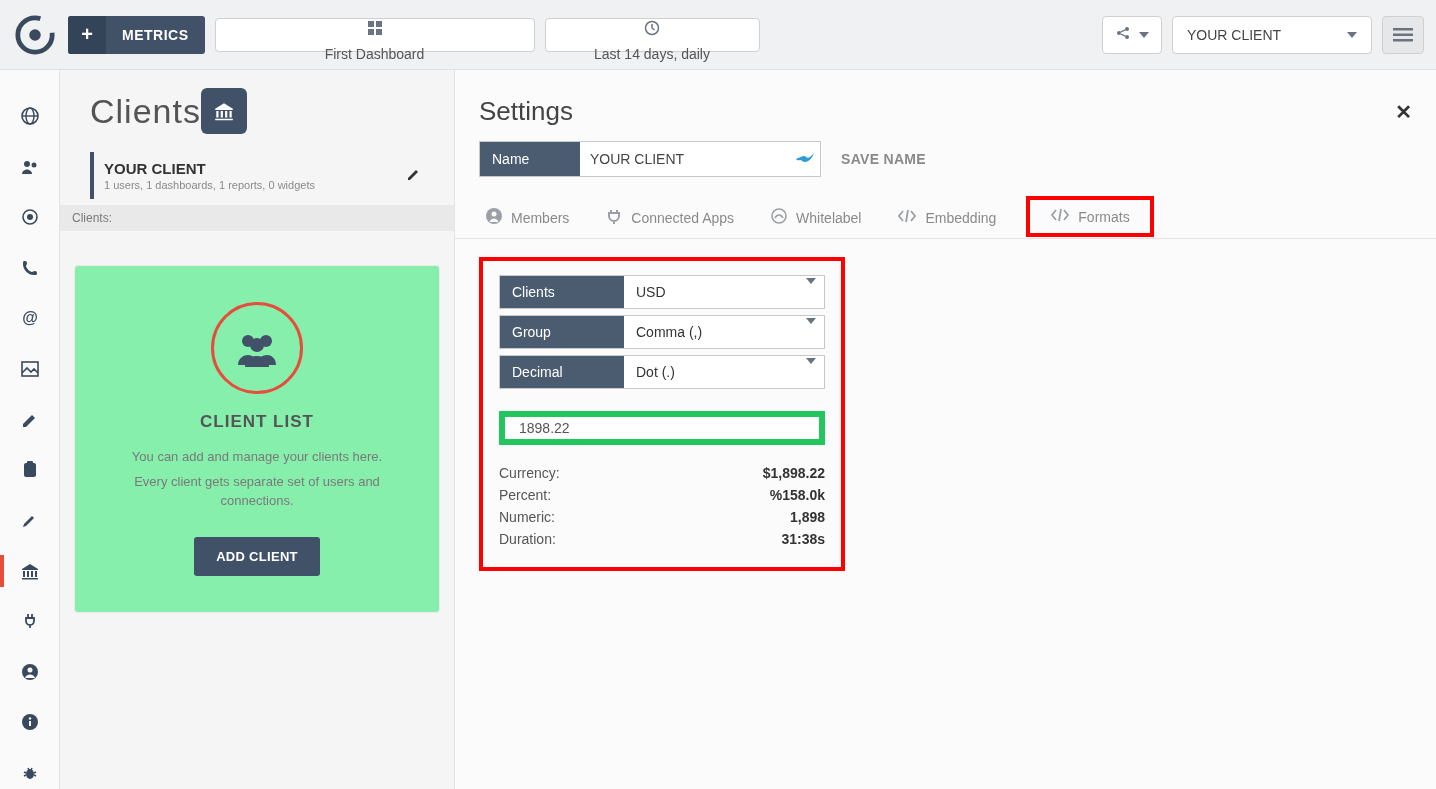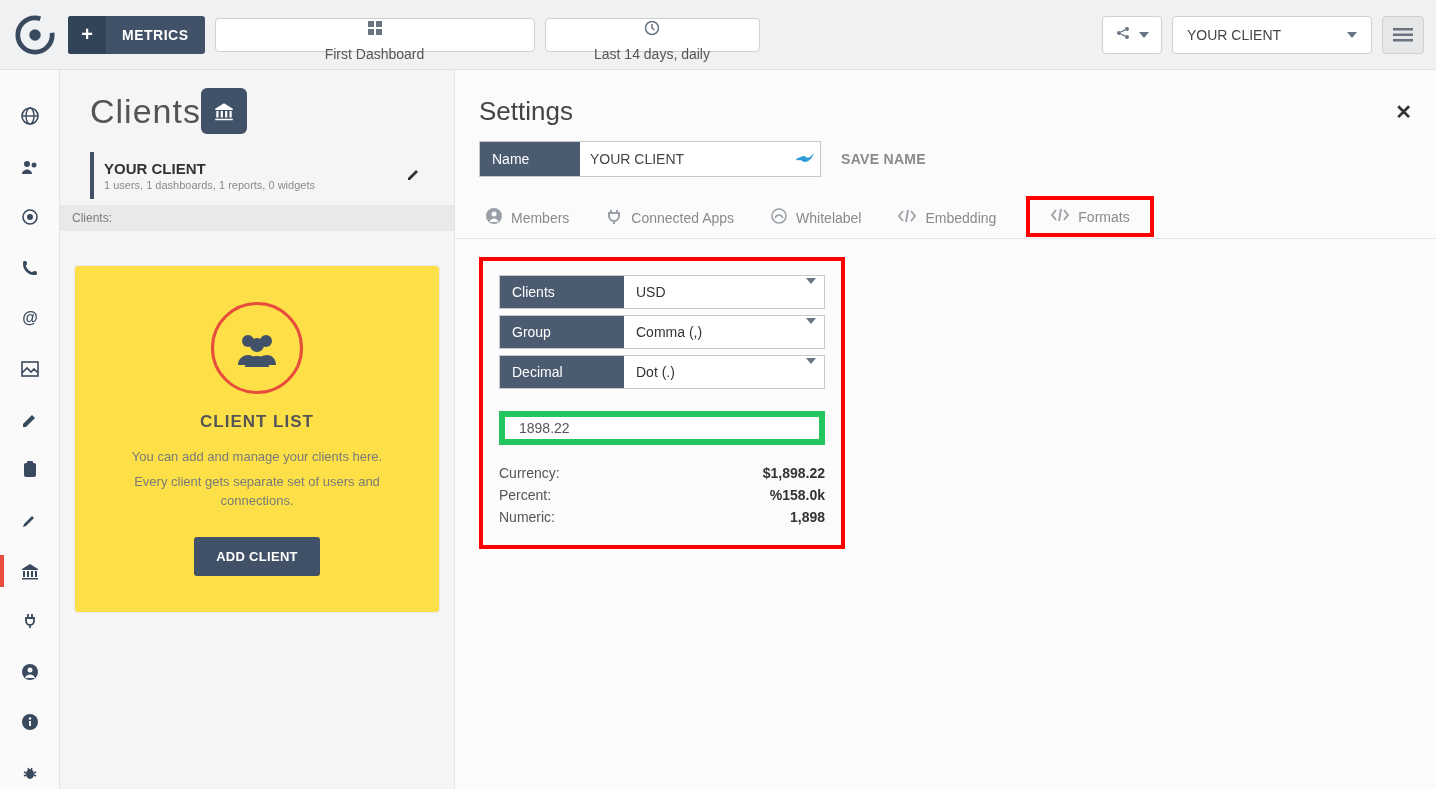--- a/index.html
+++ b/index.html
@@ -99,21 +99,21 @@
     border-left:4px solid #405168;
   }
   .client-row .title{font-weight:600;color:#333;font-size:15px;}
   .client-row .sub{font-size:11px;color:#8a8a8a;margin-top:2px;}
   .client-row .edit{color:#333;font-size:16px;cursor:pointer;padding-right:10px;}
   .clients-sub{
     background:#e9e9ea;font-size:12px;color:#7a7a7a;
     padding:6px 12px;margin-top:6px;
   }
   .empty-box{
-    margin:34px 14px 0 14px;background:#fde047;border:1px solid #eaeaea;border-radius:4px;
+    margin:34px 14px 0 14px;background:#86efac;border:1px solid #eaeaea;border-radius:4px;
     padding:36px 26px;text-align:center;
   }
   .people-circle{
     width:92px;height:92px;border:3px solid #e74c3c;border-radius:50%;
     display:flex;align-items:center;justify-content:center;margin:0 auto 18px;color:#405168;
   }
   .empty-box h2{font-size:17px;font-weight:700;color:#555;letter-spacing:1px;margin-bottom:16px;}
   .empty-box p{font-size:13px;color:#7a7a7a;line-height:1.45;margin-bottom:6px;}
   .empty-box p:last-of-type{margin-bottom:26px;}
   .add-client-btn{
@@ -446,16 +446,20 @@
           <span class="v">$1,898.22</span>
         </div>
         <div class="f-preview-row">
           <span class="k">Percent:</span>
           <span class="v">%158.0k</span>
         </div>
         <div class="f-preview-row">
           <span class="k">Numeric:</span>
           <span class="v">1,898</span>
         </div>
+        <div class="f-preview-row">
+          <span class="k">Duration:</span>
+          <span class="v">31:38s</span>
+        </div>
       </div>
     </div>
   </div>
 </div>
 
 </body></html>

